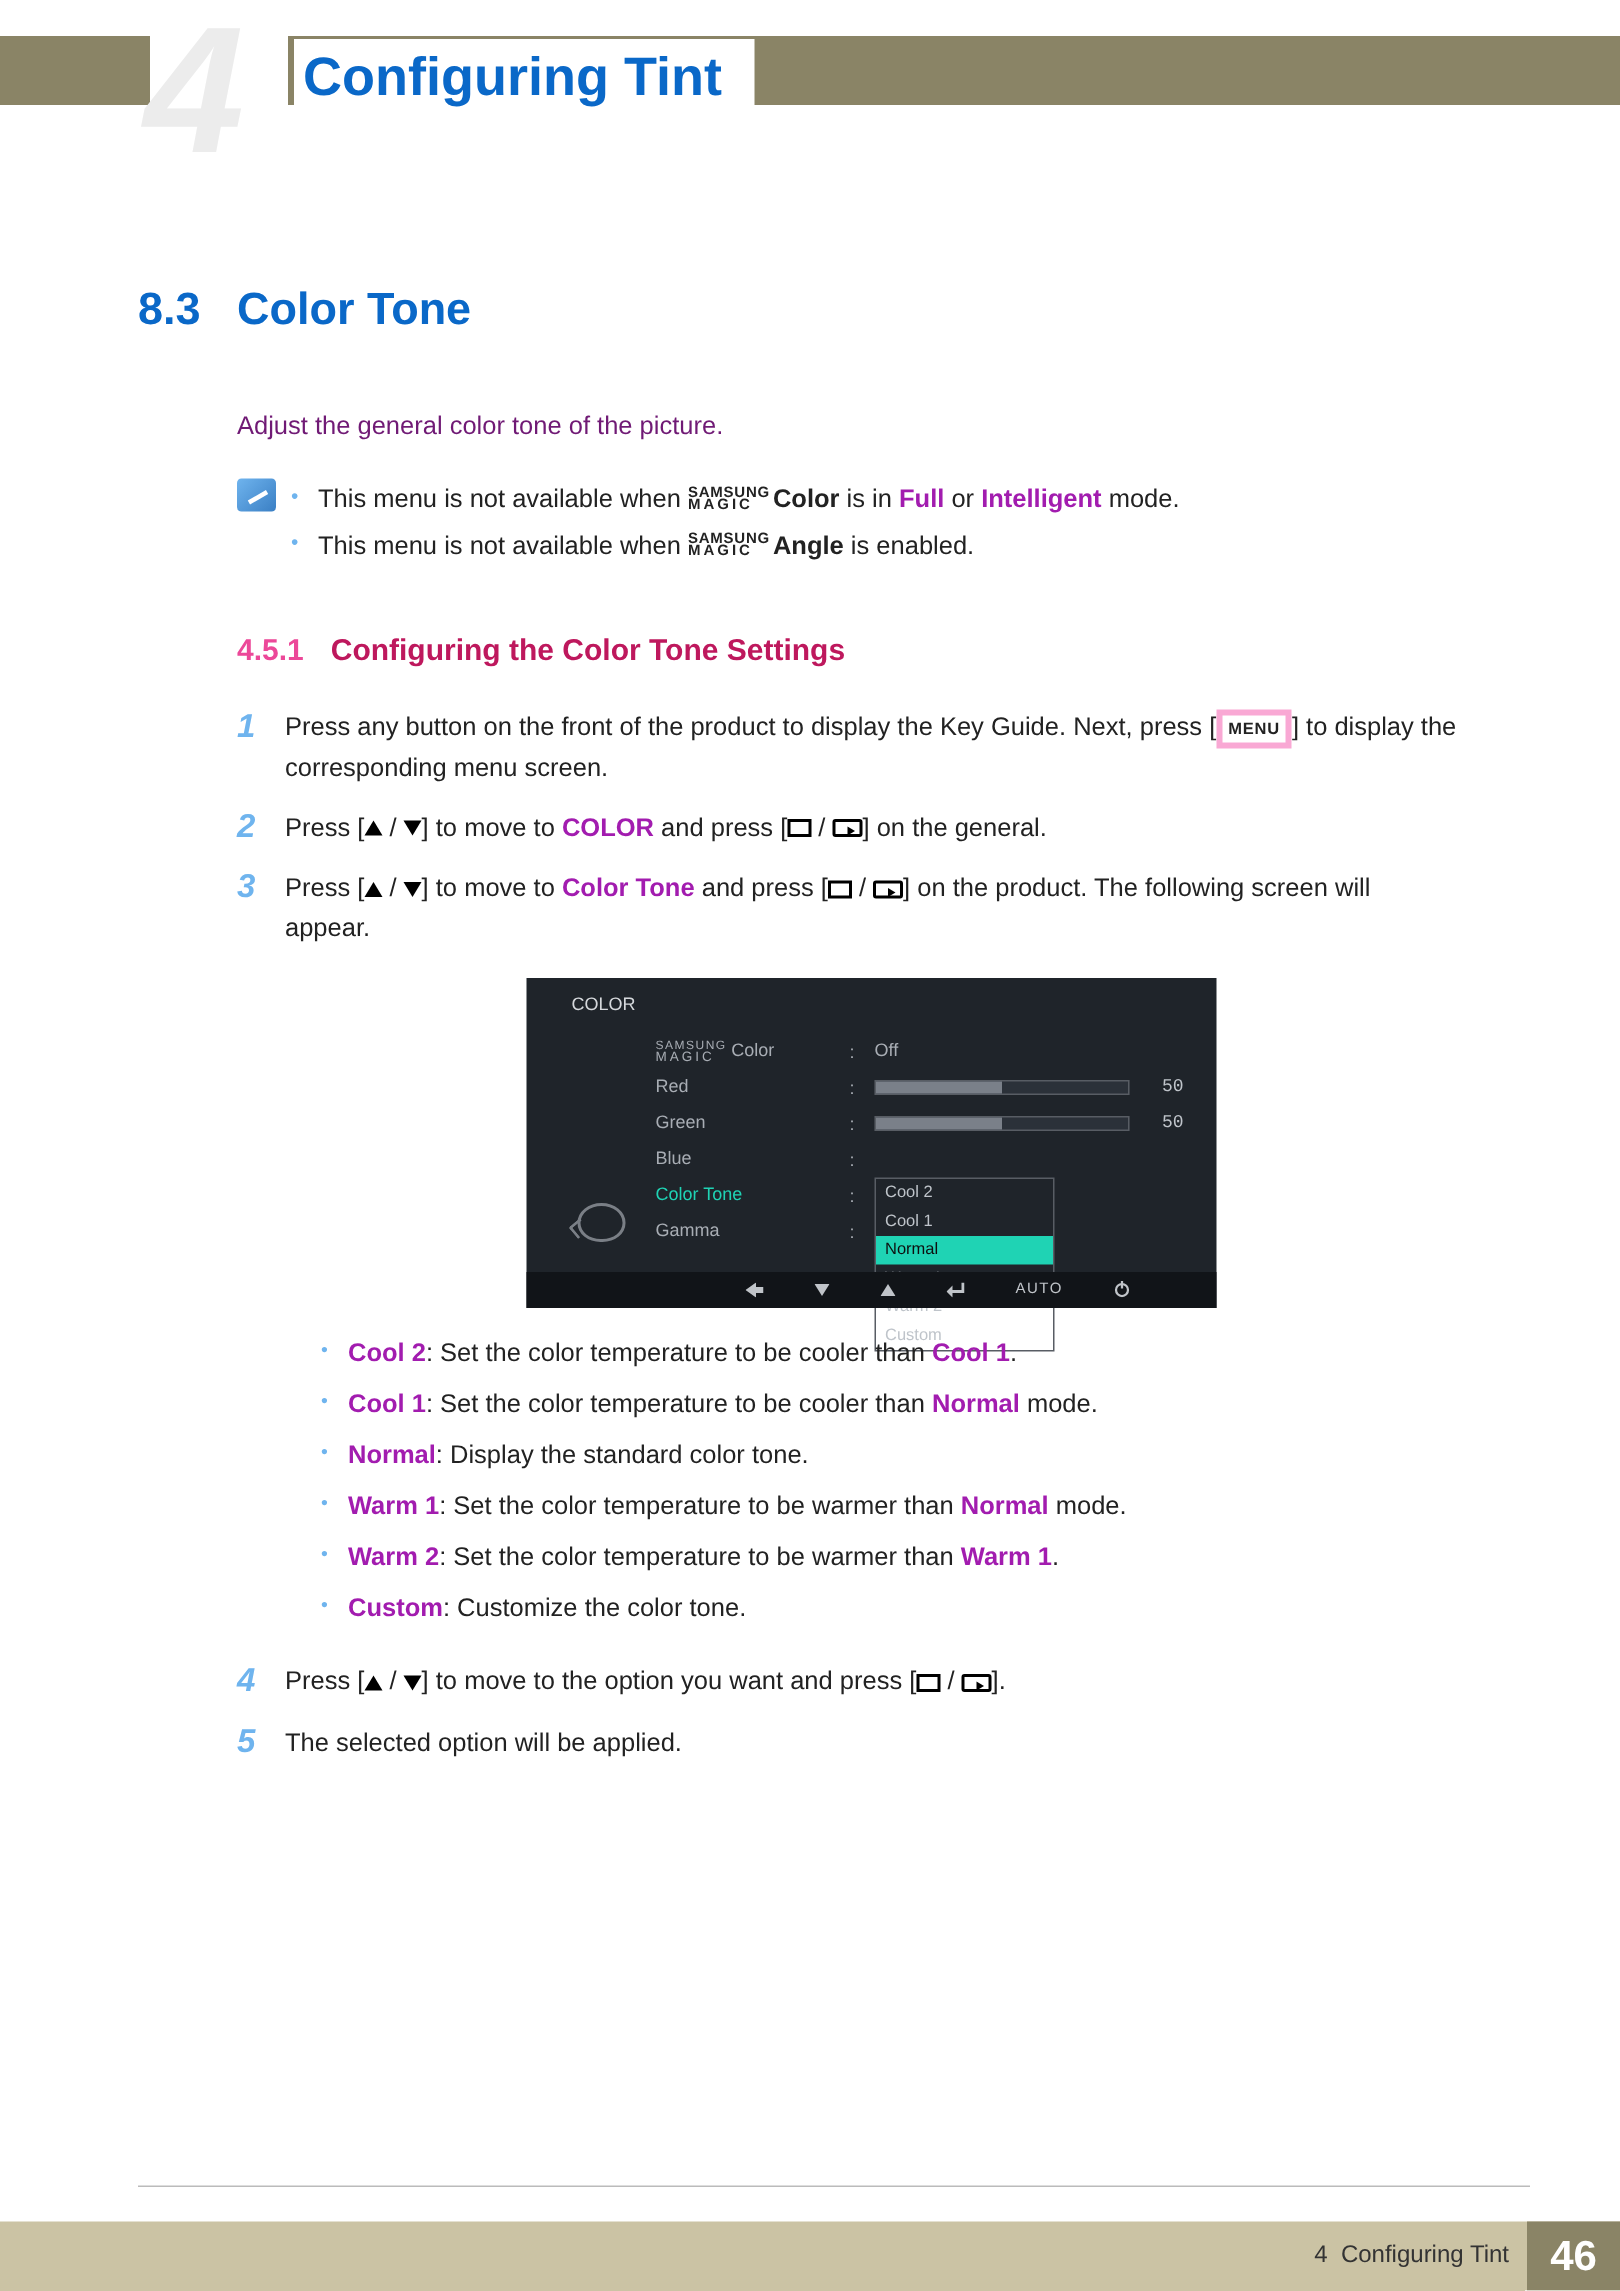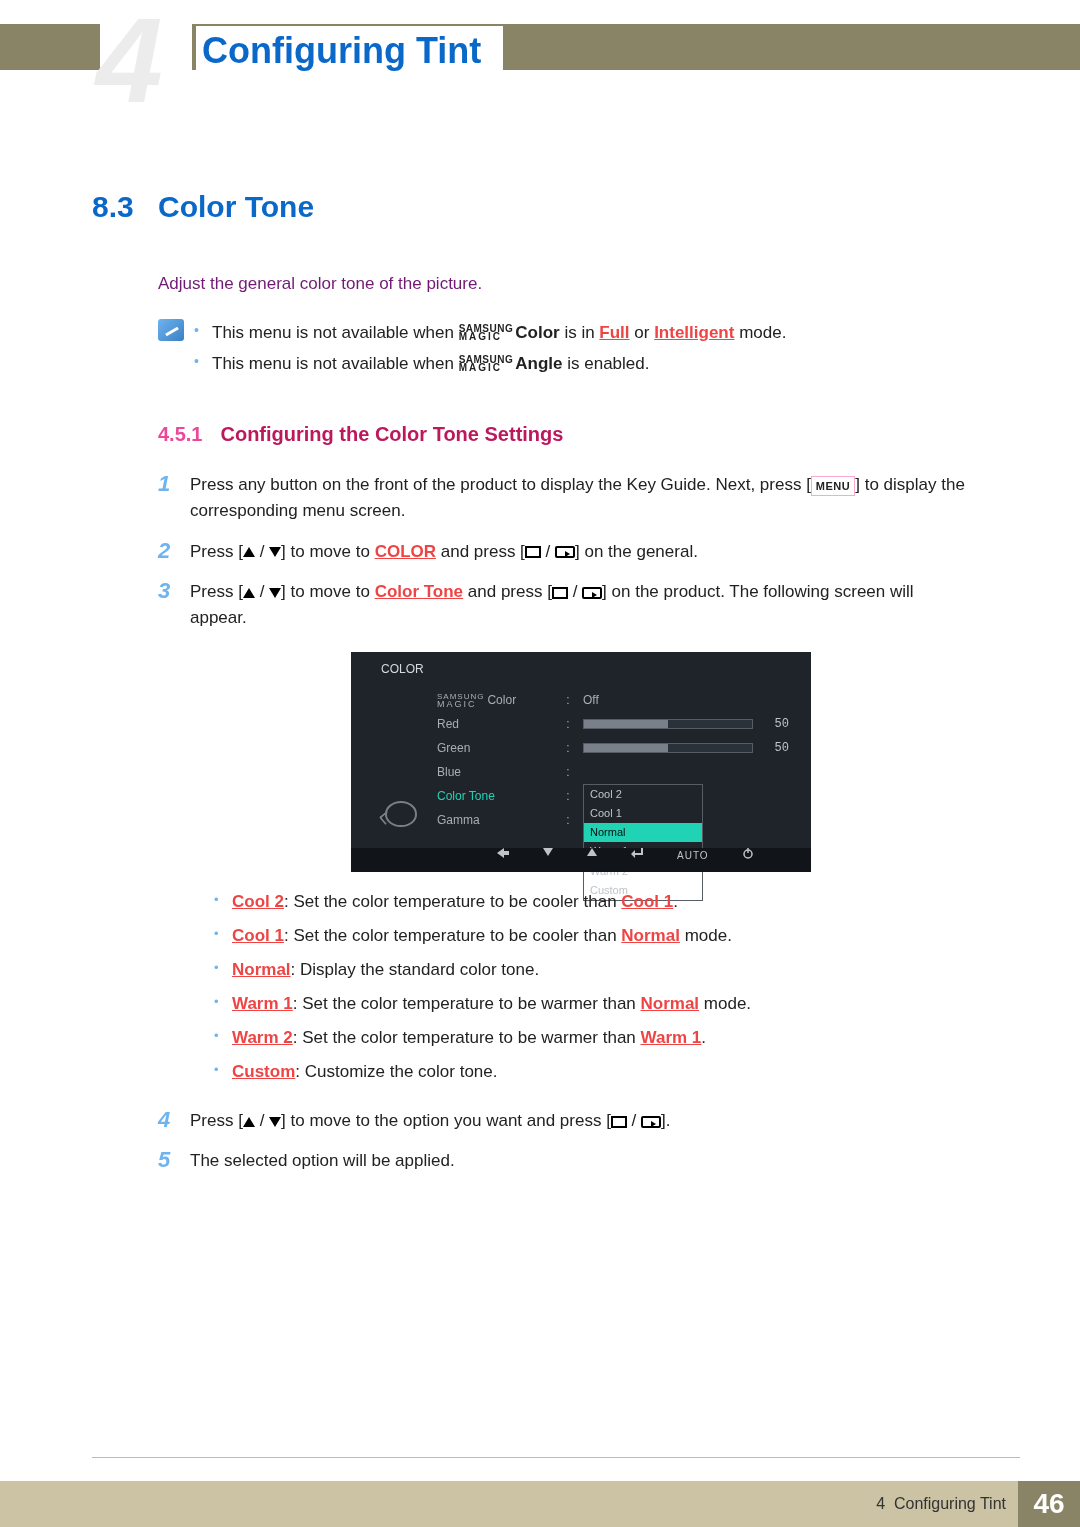--- a/index.html
+++ b/index.html
@@ -104,21 +104,21 @@
     display: inline-block;
     font-size: 10px;
     font-weight: bold;
     line-height: 0.85;
     vertical-align: middle;
     margin: 0 2px 0 0;
     text-align: left;
   }
   .magic-tag .top { display:block; letter-spacing:0.5px; }
   .magic-tag .bot { display:block; letter-spacing:2px; }
-  .red-bold { color: #ef4444; font-weight: bold; text-decoration: underline; }
+  .red-bold { color: #a21caf; font-weight: bold; }
   .subsection {
     margin-left: 66px;
     margin-top: 42px;
   }
   .subsec-head { display:flex; gap:18px; }
   .subnum { font-size:20px; font-weight:bold; color:#ec4899; }
   .subtitle { font-size:20px; font-weight:bold; color:#be185d; }
   .steps {
     margin-top: 26px;
   }
@@ -134,21 +134,21 @@
     color: #6fb4ee;
     line-height: 1.1;
   }
   .step-body {
     flex: 1;
     font-size: 17px;
     line-height: 1.55;
   }
   .menu-badge {
     display: inline-block;
-    border: 1px solid #f9a8d4;
+    border: 4px solid #f9a8d4;
     font-size: 11px; font-weight: bold;
     padding: 1px 4px 0 4px;
     vertical-align: middle;
     letter-spacing: 0.5px;
   }
   .tri-up, .tri-down {
     display: inline-block; width: 0; height: 0;
     vertical-align: middle;
   }
   .tri-up { border-left:6px solid transparent; border-right:6px solid transparent; border-bottom:10px solid #000; }
@@ -236,21 +236,21 @@
   .tone-list {
     border:1px solid #585d64;
     font-size:11px; color:#bfc4ca;
     width: 120px;
   }
   .tone-list div { padding: 1px 6px; }
   .tone-list .hl { background:#1fd3b4; color:#0e0e0e; }
   .osd-nav {
     position:absolute; left:0; right:0; bottom:0;
     height: 24px; background:#111418;
-    display:flex; 
+    display:flex; align-items:center;
     gap: 34px;
     padding-left: 146px;
     color:#c0c4c9; font-size:10px;
   }
   .osd-nav svg { display:block; }
   .osd-nav .auto-lbl { letter-spacing:1px; }
   .sub-bullets {
     margin: 8px 0 8px 22px;
   }
   .sub-bullets p {

